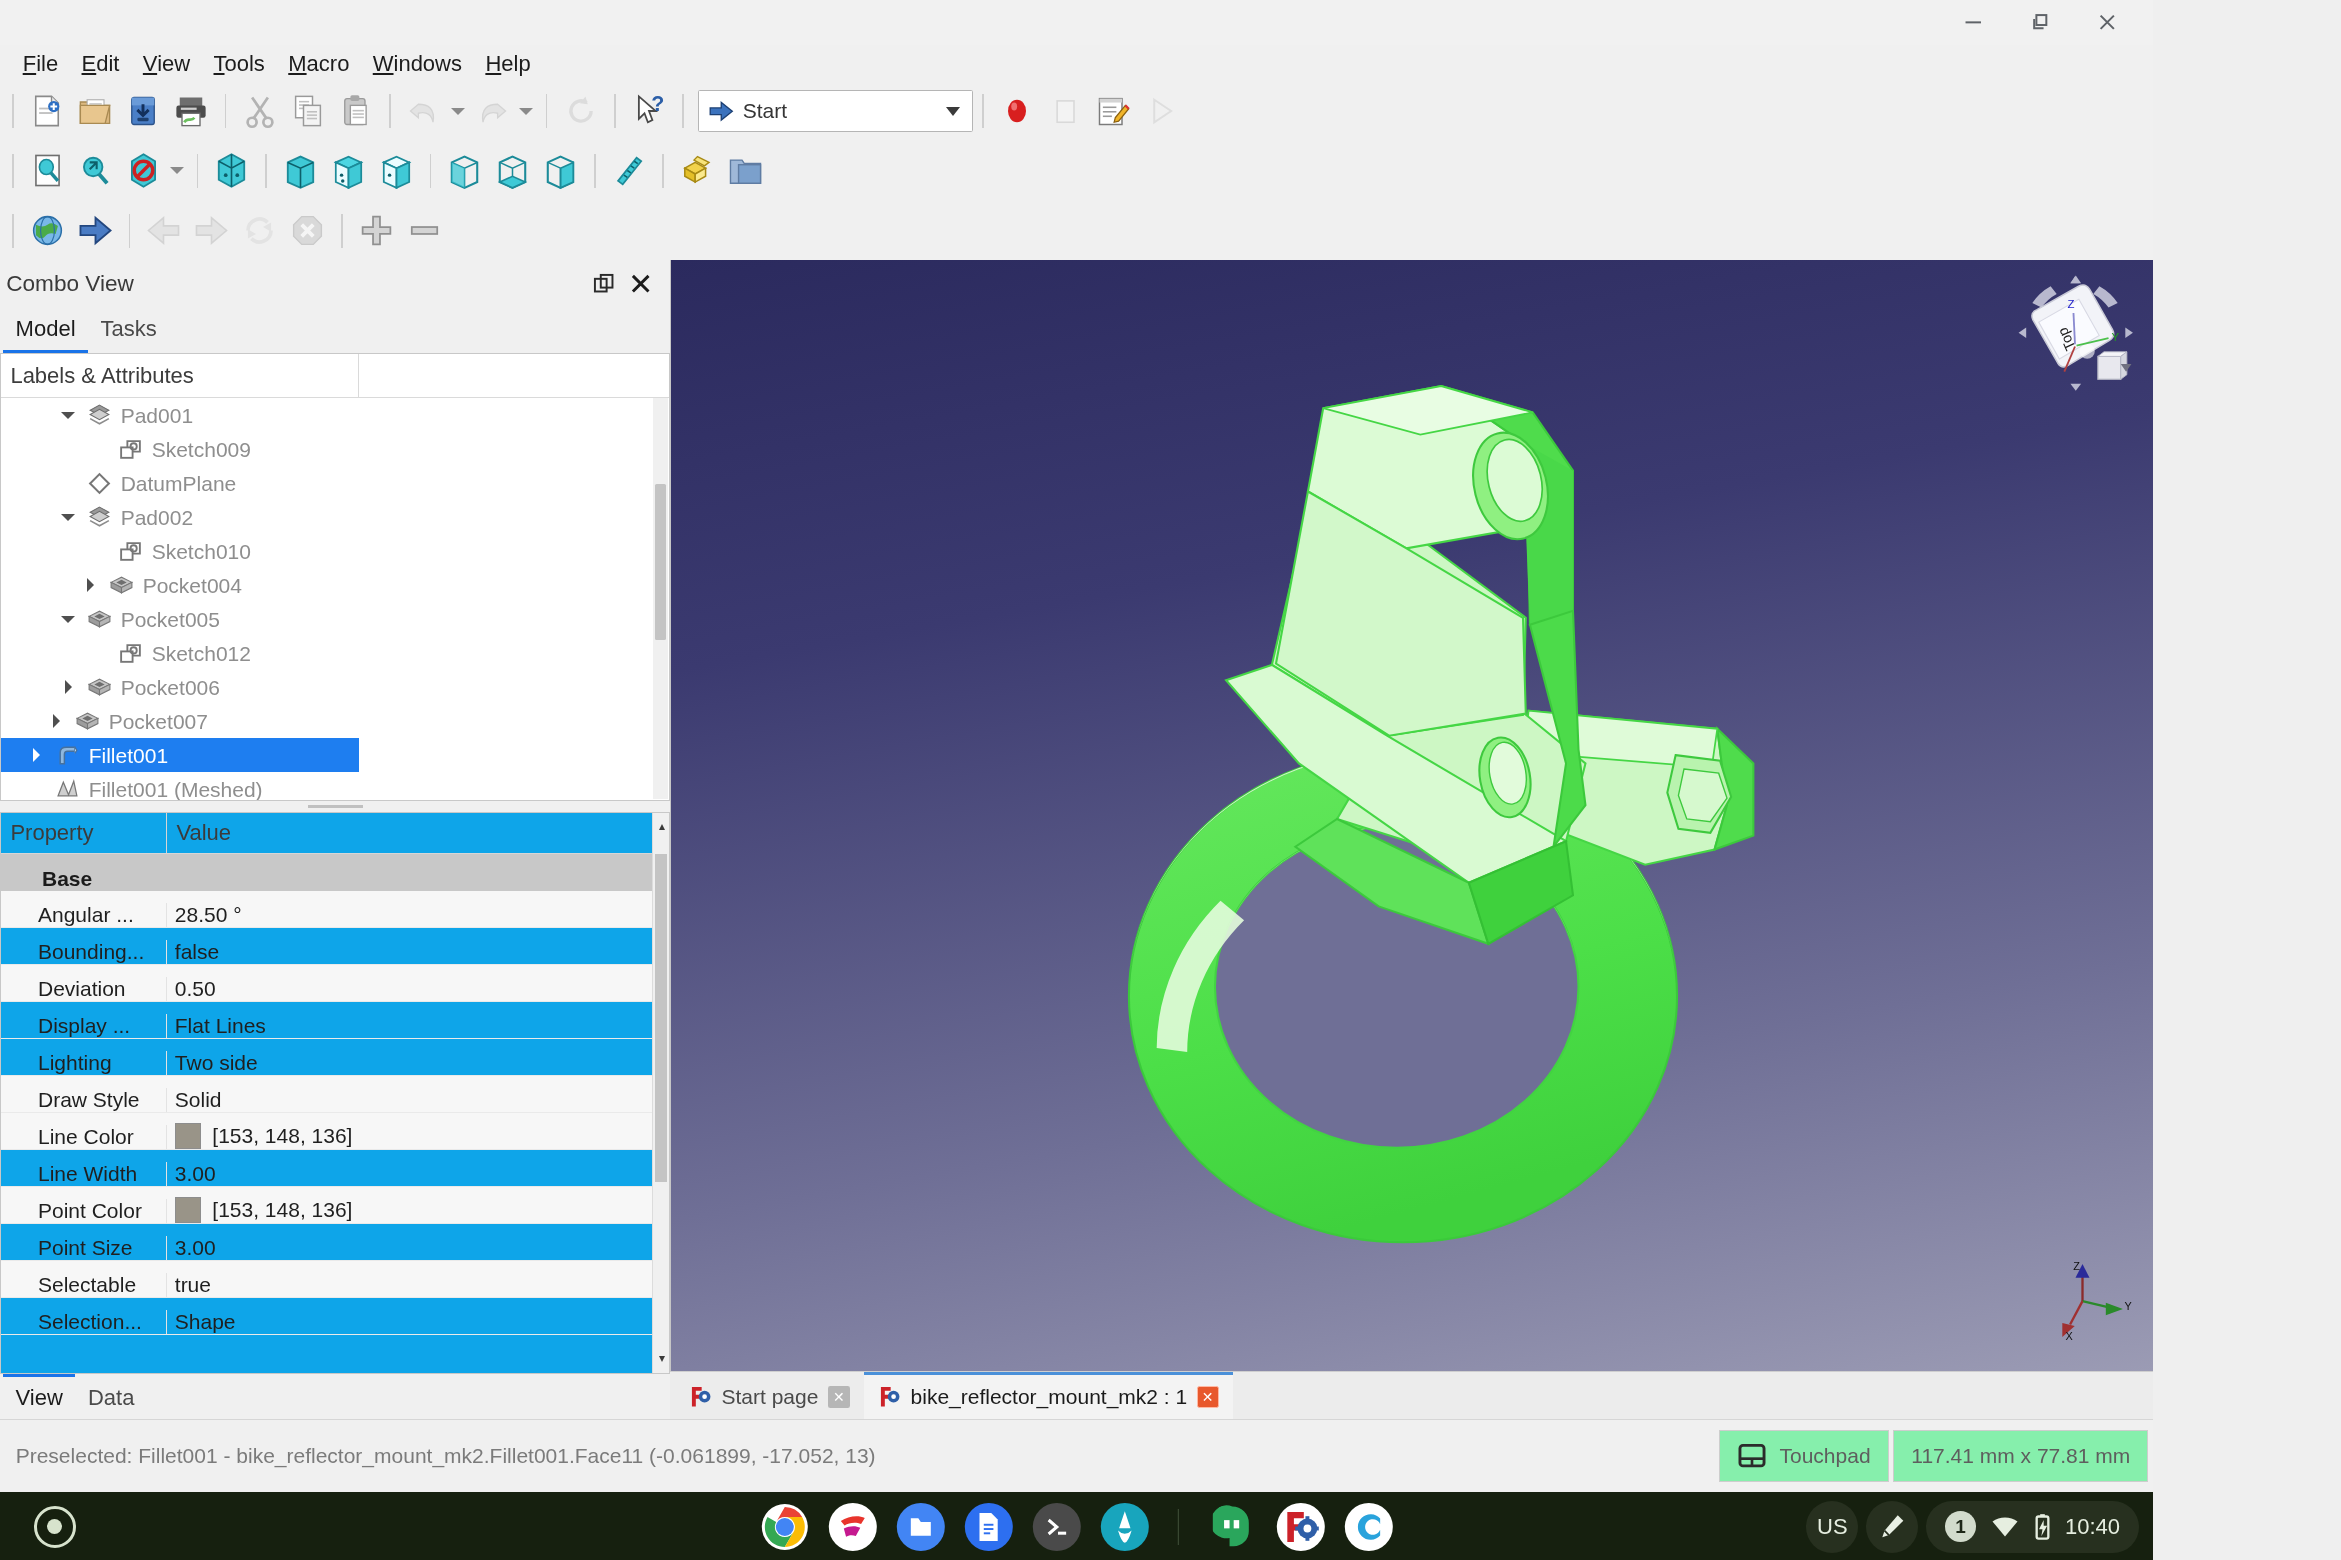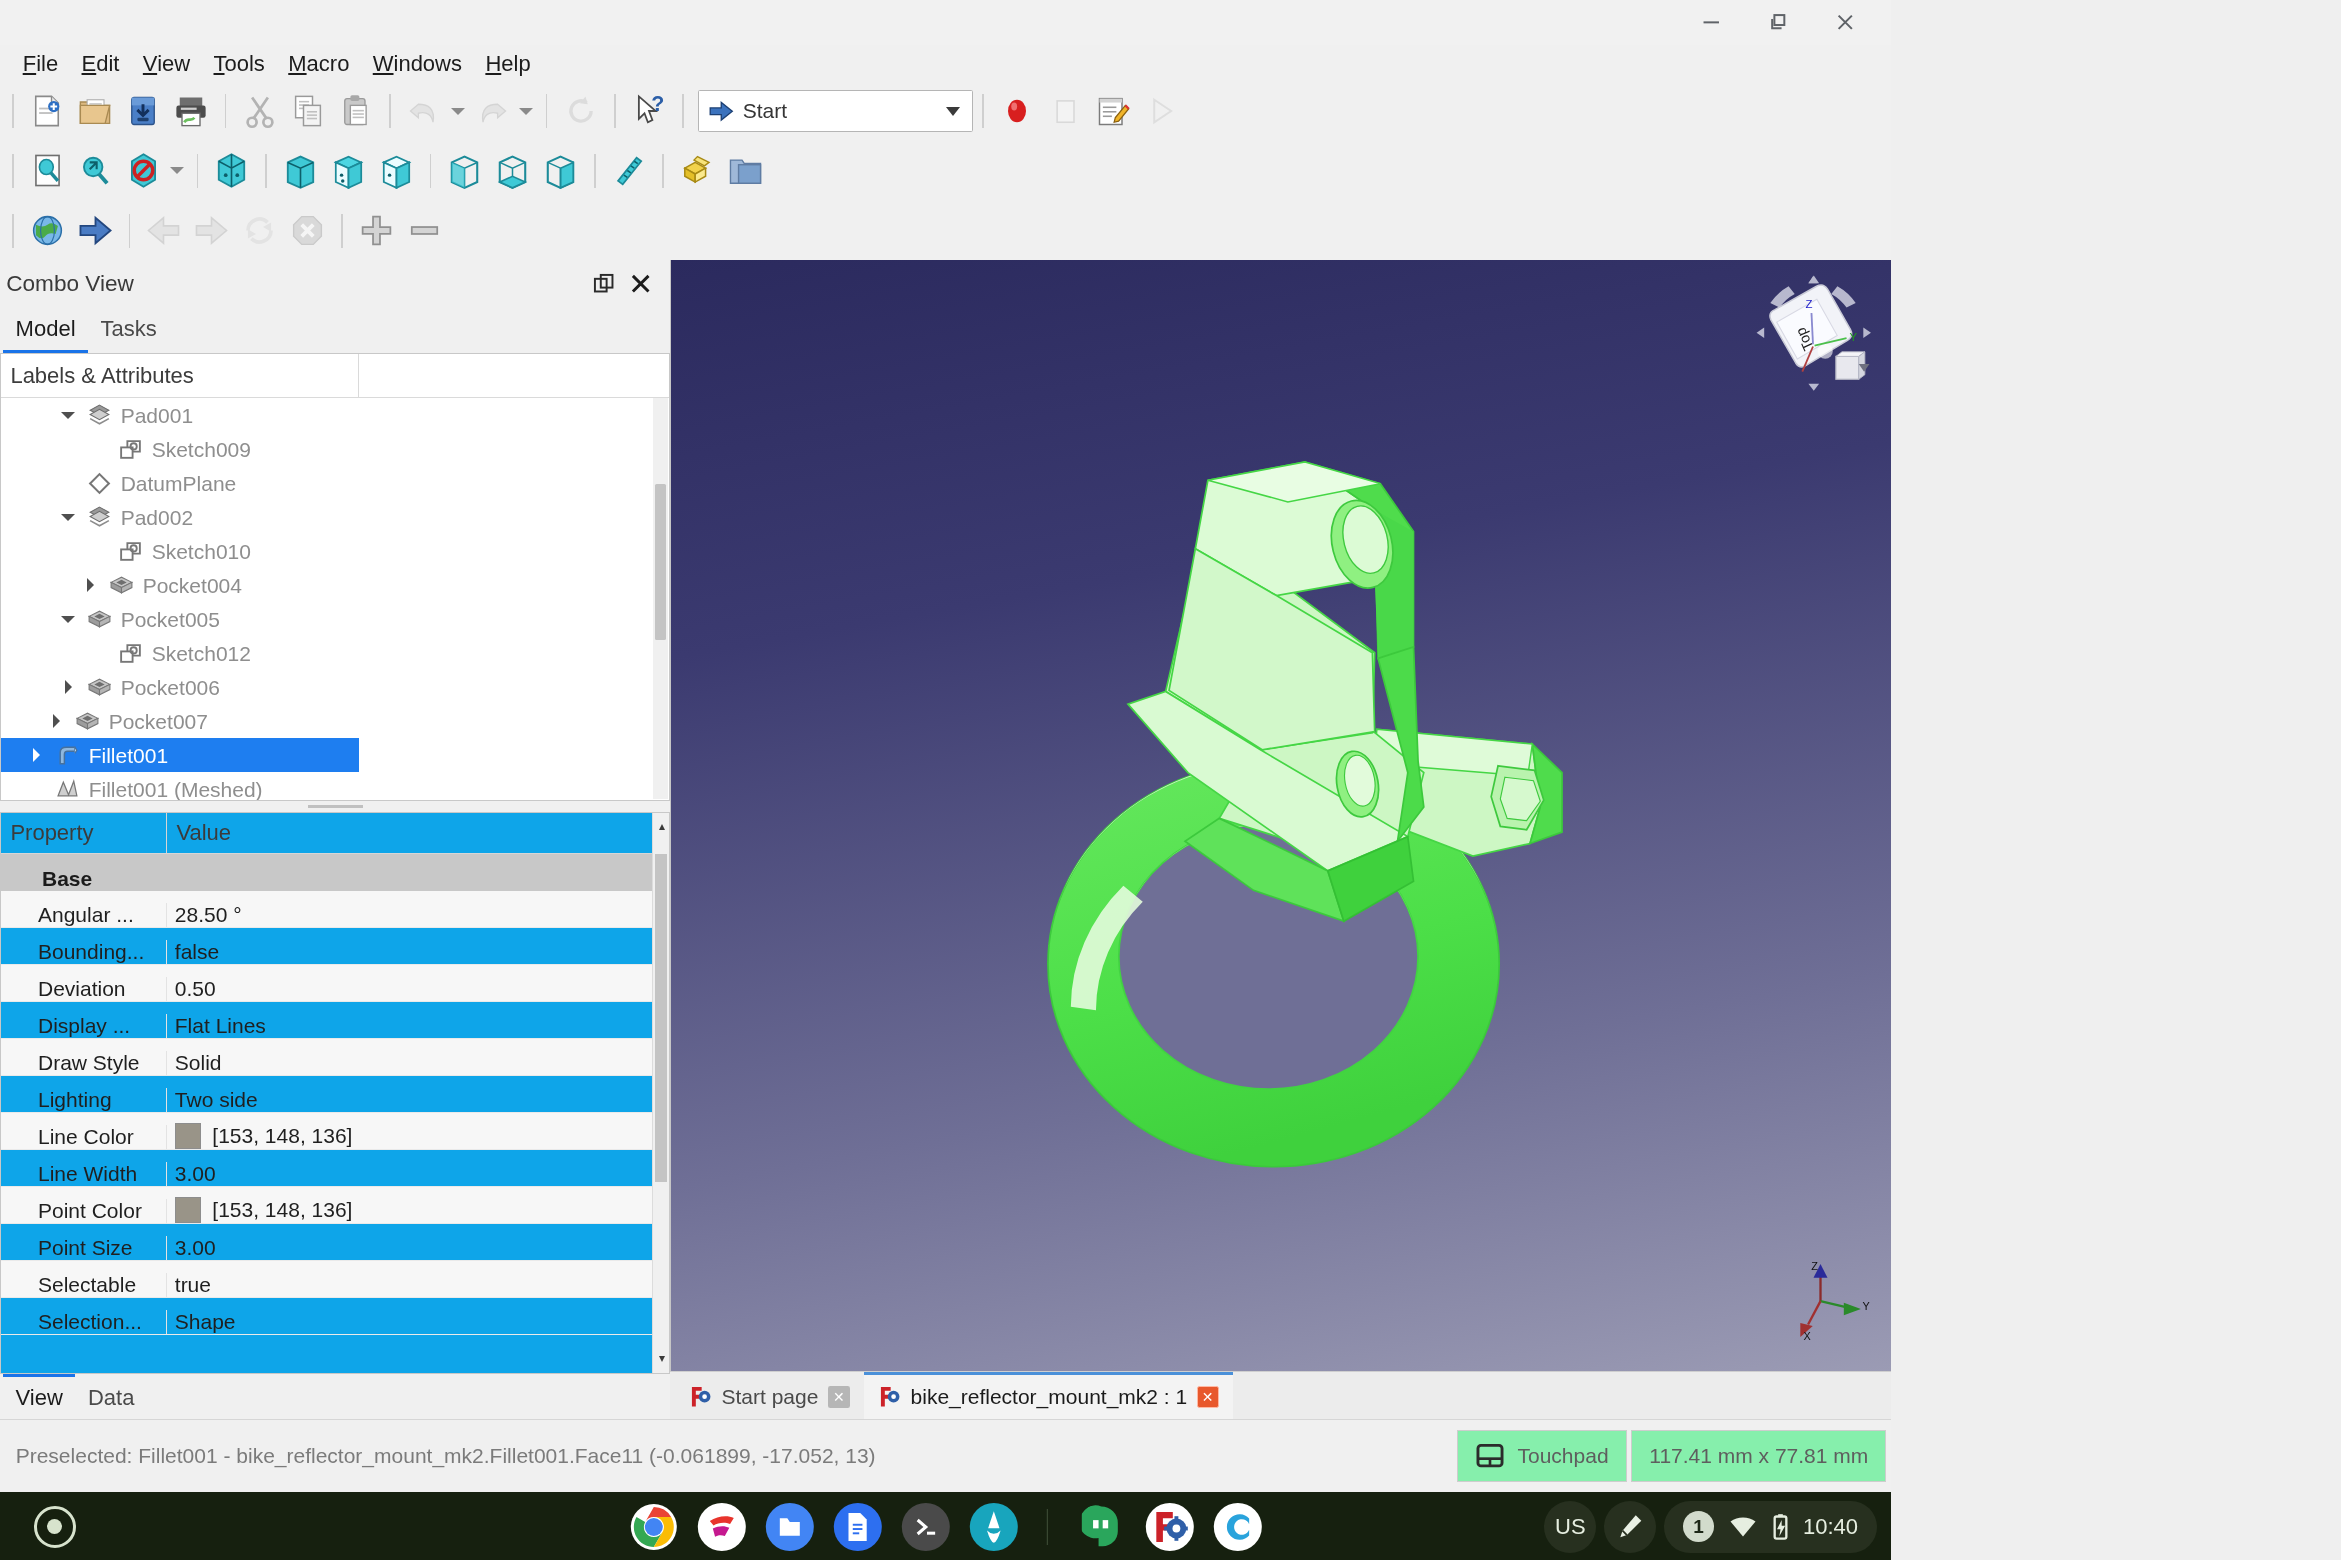--- a/index.html
+++ b/index.html
@@ -4,21 +4,21 @@
 <style>
   * { box-sizing: border-box; margin: 0; padding: 0; }
   html, body {
     width: 2342px; height: 1561px;
     font-family: "Liberation Sans", sans-serif;
     background: #efefef;
     overflow: hidden;
   }
   .app {
     position: relative;
-    width: 1891px; height: 1561px;
+    width: 2153px; height: 1561px;
     background: #f0f0f0;
     display: flex; flex-direction: column;
   }
 
   
   .titlebar {
     height: 45px; flex: 0 0 45px;
     background: #f1f1f1;
     display: flex; align-items: center; justify-content: flex-end;
     padding-right: 12.5px;
@@ -945,30 +945,30 @@
               <div class="pv">
                 <span>0.50</span>
               </div>
             </div>
             <div class="prow">
               <div class="pk">Display ...</div>
               <div class="pv">
                 <span>Flat Lines</span>
               </div>
             </div>
+            <div class="prow">
+              <div class="pk">Lighting</div>
+              <div class="pv">
+                <span>Two side</span>
+              </div>
+            </div>
             <div class="prow alt">
               <div class="pk">Draw Style</div>
               <div class="pv">
                 <span>Solid</span>
-              </div>
-            </div>
-            <div class="prow">
-              <div class="pk">Lighting</div>
-              <div class="pv">
-                <span>Two side</span>
               </div>
             </div>
             <div class="prow alt">
               <div class="pk">Line Color</div>
               <div class="pv">
                 <span class="swatch" style="background: rgb(153, 148, 136);"></span>
                 <span>[153, 148, 136]</span>
               </div>
             </div>
             <div class="prow">

